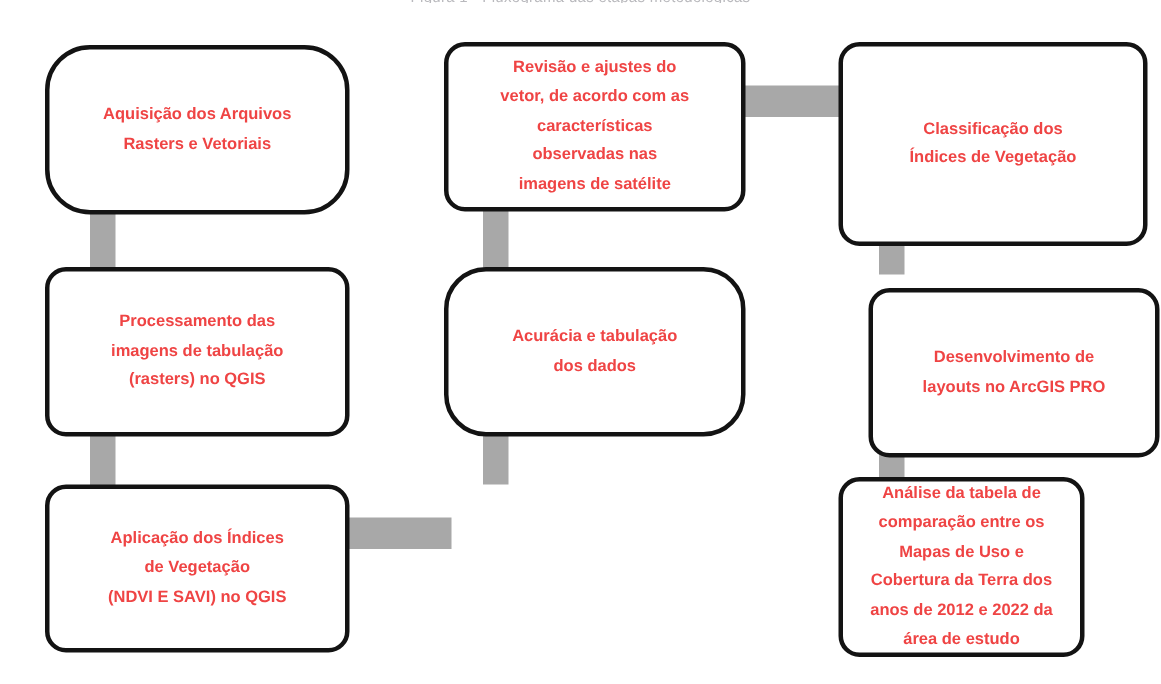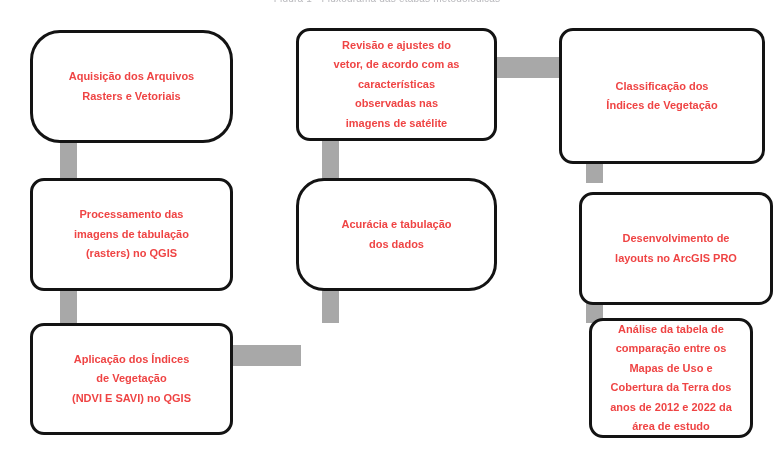--- a/index.html
+++ b/index.html
@@ -76,21 +76,21 @@
   #node-aquisicao      { left: 30px;  top: 30px;  width: 203px; height: 113px; border-radius: 30px; }
   #node-revisao        { left: 296px; top: 28px;  width: 201px; height: 113px; }
   #node-classificacao  { left: 559px; top: 28px;  width: 206px; height: 136px; }
 
   #node-processamento  { left: 30px;  top: 178px; width: 203px; height: 113px; }
   #node-acuracia       { left: 296px; top: 178px; width: 201px; height: 113px; border-radius: 28px; }
   #node-desenvolvimento{ left: 559px; top: 192px; width: 194px; height: 113px; margin-left: 20px; }
 
   #node-aplicacao      { left: 30px;  top: 323px; width: 203px; height: 112px; justify-content: center; }
   #node-conversao      { left: 296px; top: 318px; width: 201px; height: 120px; }
-  #node-analise        { left: 559px; top: 318px; width: 164px; height: 120px; margin-left: 30px; }
+  #node-analise        { left: 559px; top: 318px; width: 164px; height: 120px; }
 
   
   #conn-v-c1-r1r2 { left: 60px;  top: 138px; width: 17px; height: 45px; }
   #conn-v-c1-r2r3 { left: 60px;  top: 286px; width: 17px; height: 42px; }
   
   #conn-v-c2-r1r2 { left: 322px; top: 136px; width: 17px; height: 47px; }
   #conn-v-c2-r2r3 { left: 322px; top: 286px; width: 17px; height: 37px; }
   
   #conn-v-c3-r1r2 { left: 586px; top: 136px; width: 17px; height: 47px; }
   #conn-v-c3-r2r3 { left: 586px; top: 286px; width: 17px; height: 37px; }

